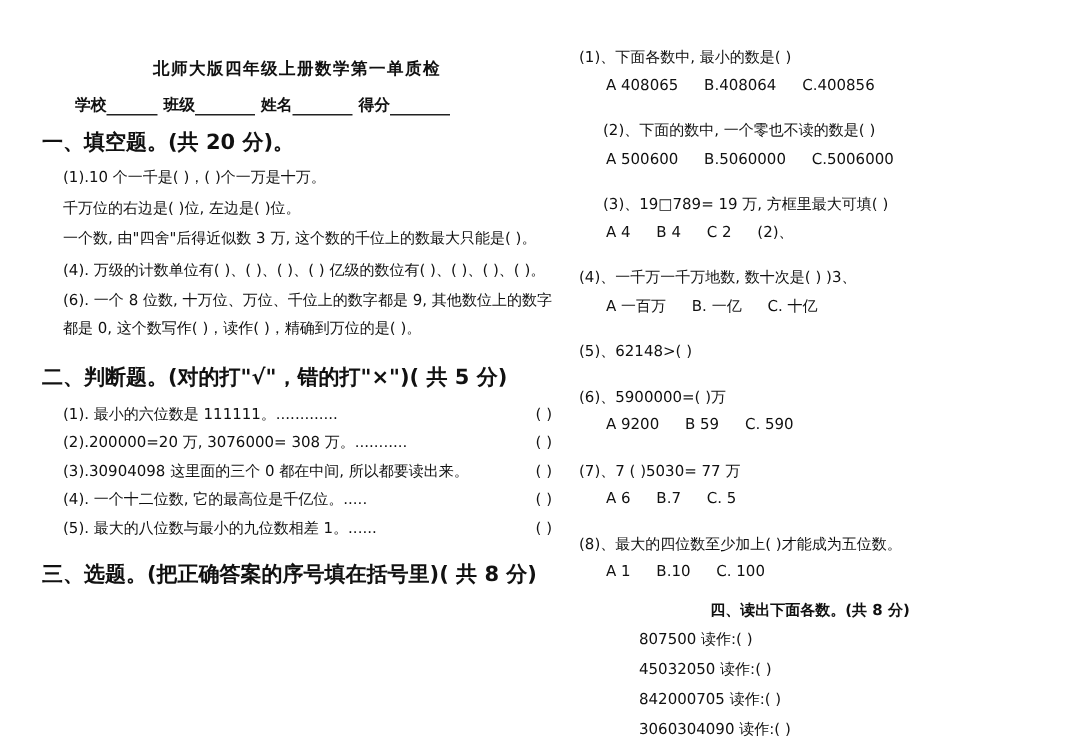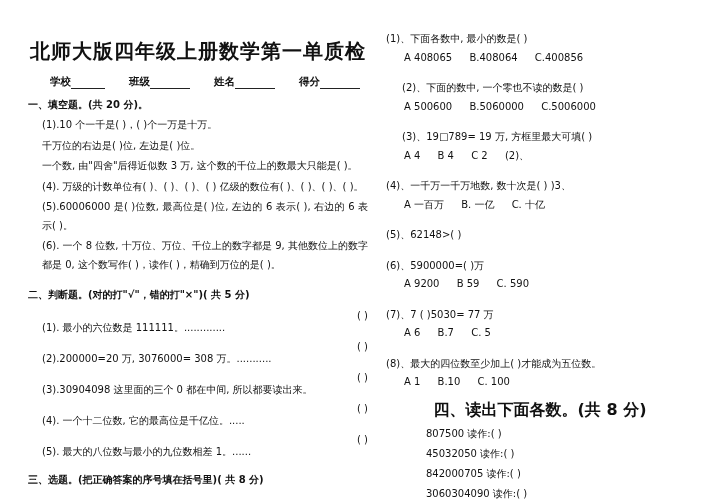--- a/index.html
+++ b/index.html
@@ -39,83 +39,82 @@
   .col-left {
     width: 350px;
     padding-right: 10px;
   }
   .col-right {
     width: 316px;
     padding-left: 8px;
   }
   .doc-title {
     text-align: center;
-    font-size: 20px;
+    font-size: 11px;
     font-weight: bold;
     letter-spacing: 1px;
     margin: 20px 0 10px 0;
     font-family: Liberation Sans, sans-serif;
   }
   .info-row {
     display: flex;
     align-items: flex-end;
     font-size: 10.5px;
     margin: 6px 0 8px 0;
     padding-left: 22px;
-    gap: 20px;
   }
   .info-item {
     display: flex;
     align-items: flex-end;
     margin-right: 4px;
     white-space: nowrap;
   }
   .info-item .lbl {
     font-weight: bold;
     font-size: 10.5px;
   }
   .info-item .line {
     display: inline-block;
     border-bottom: 1px solid #222;
     height: 11px;
   }
   .ln-sm { width: 34px; }
   .ln-md { width: 40px; }
   .ln-lg { width: 40px; }
   .sec-head {
-    font-size: 10px;
+    font-size: 14px;
     font-weight: bold;
     margin: 7px 0 4px 0;
     line-height: 1.5;
   }
   .q {
     font-size: 10px;
     line-height: 1.85;
     margin: 2px 0 2px 0;
     text-align: justify;
   }
   .q-indent {
     padding-left: 14px;
   }
   .q-row {
     display: flex;
     justify-content: space-between;
     font-size: 10px;
     line-height: 1.9;
   }
-  .q-row .txt { flex: 1; margin-top: 12px; }
+  .q-row .txt { flex: 1; }
   .q-row .mark { white-space: nowrap; padding-left: 6px; }
   .spacer-sm { height: 4px; }
   .write-line {
     font-size: 10px;
     line-height: 2.0;
     padding-left: 40px;
   }
   .rt-head {
-    font-size: 16px;
+    font-size: 10px;
     font-weight: bold;
     margin: 8px 0 3px 0;
     text-align: center;
   }
   .rt-q {
     font-size: 10px;
     line-height: 1.85;
     margin-top: 12px;
   }
   .rt-opts {
@@ -157,21 +156,20 @@
             <span class="line ln-lg"></span>
           </div>
         </div>
 
         <div class="sec-head">一、填空题。(共 20 分)。</div>
 
         <div class="q q-indent">(1).10 个一千是(            )，(            )个一万是十万。</div>
         <div class="q q-indent">千万位的右边是(        )位, 左边是(        )位。</div>
         <div class="q q-indent">一个数, 由"四舍"后得近似数  3 万, 这个数的千位上的数最大只能是(            )。</div>
         <div class="q q-indent">(4). 万级的计数单位有(        )、(        )、(        )、(        ) 亿级的数位有(        )、(        )、(        )、(        )。</div>
-        <div class="q q-indent">(5).60006000 是(        )位数, 最高位是(        )位, 左边的 6 表示(        ), 右边的 6 表示(        )。</div>
         <div class="q q-indent">(6). 一个 8 位数, 十万位、万位、千位上的数字都是  9, 其他数位上的数字都是 0, 这个数写作(            )，读作(            )，精确到万位的是(            )。</div>
 
         <div class="spacer-sm"></div>
 
         <div class="sec-head">二、判断题。(对的打"√"，错的打"×")( 共 5 分)</div>
 
         <div class="q-row q-indent">
           <span class="txt">(1). 最小的六位数是  111111。.............</span>
           <span class="mark">(        )</span>
         </div>

